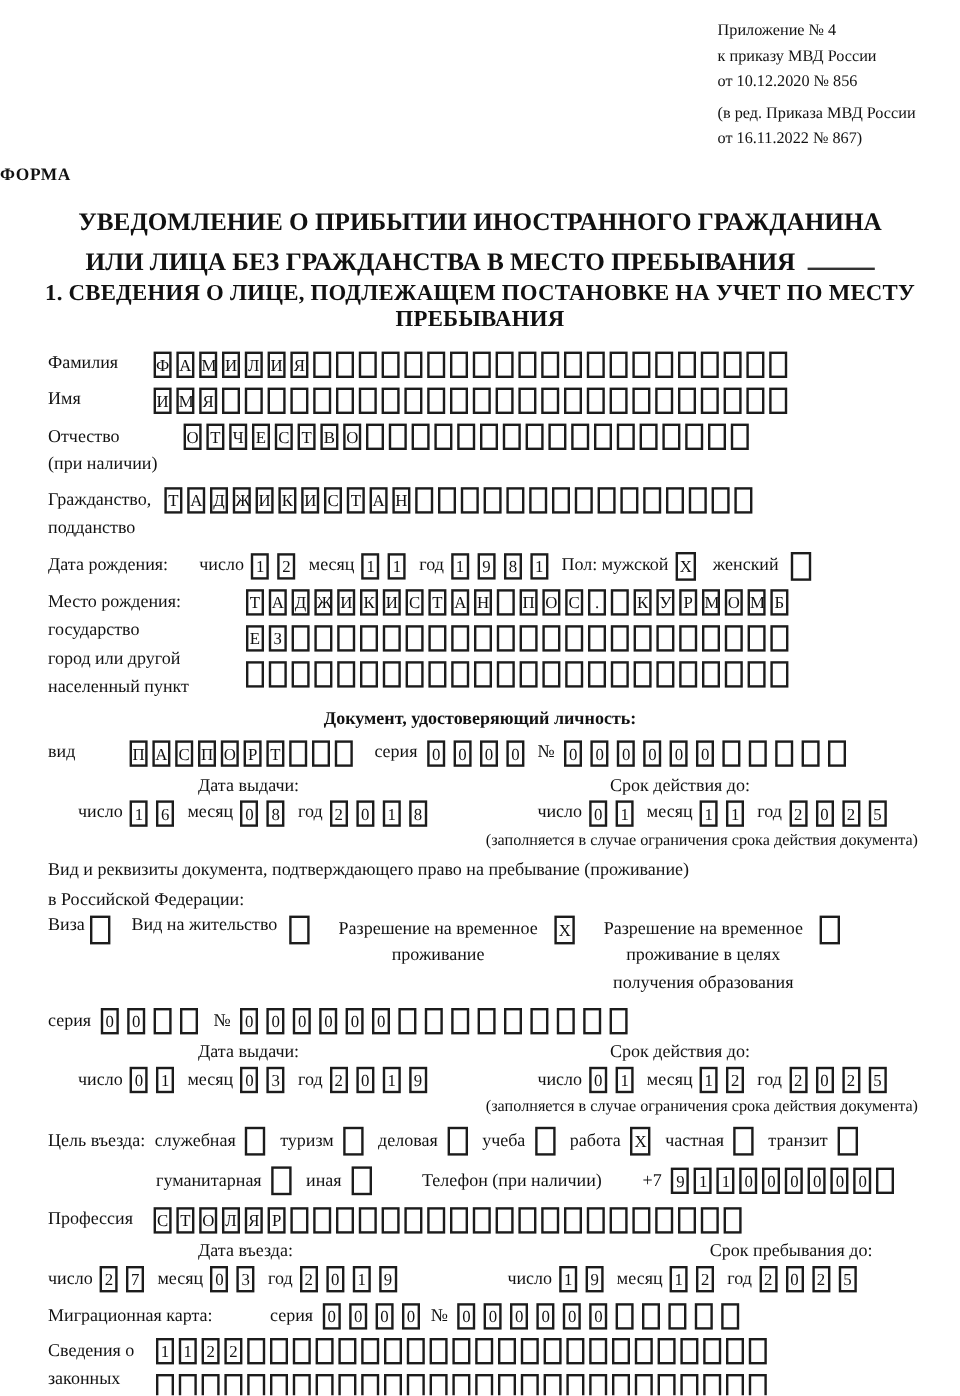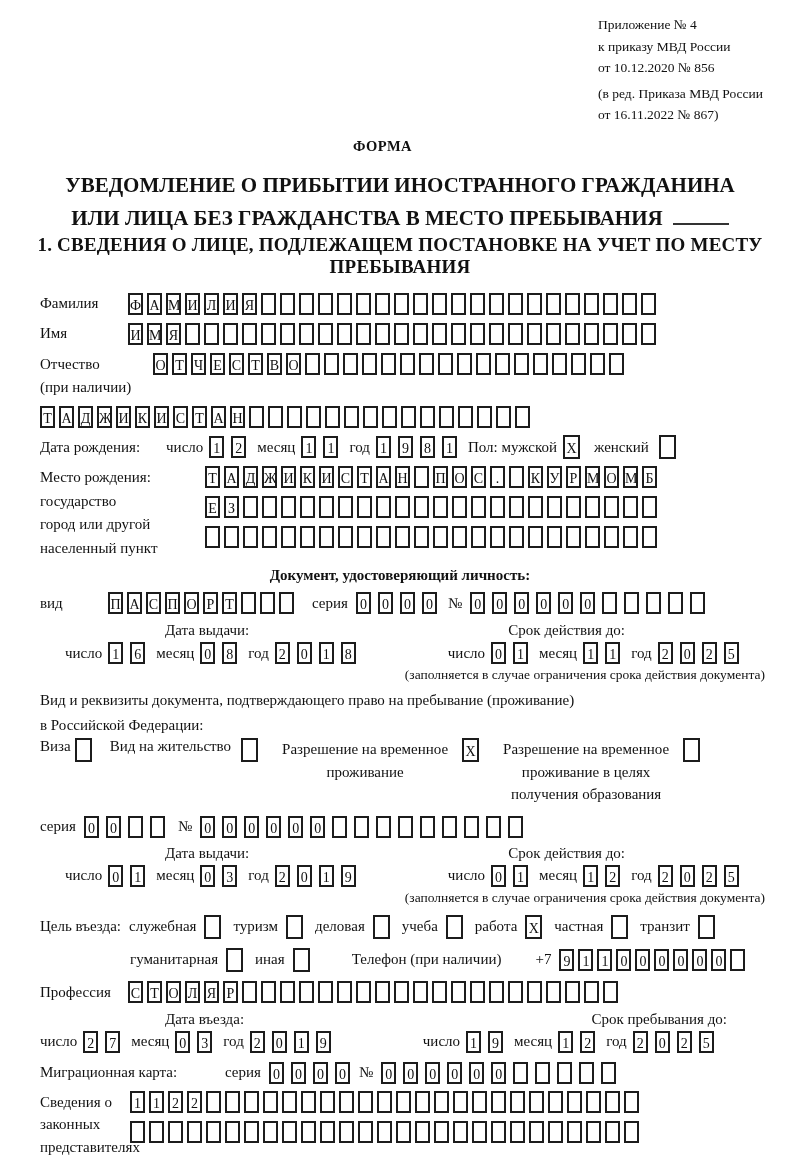--- a/index.html
+++ b/index.html
@@ -4,21 +4,21 @@
 <style>
   * { box-sizing: border-box; }
   html,body { margin:0; padding:0; background:#fff; }
   .page {
     width:800px; height:1163px; margin:0 auto; background:#fff;
     font-family:"Liberation Serif","DejaVu Serif",serif;
     color:#111; overflow:hidden; padding-top:14px;
   }
   .annex { margin-left:auto; width:192px; margin-right:10px; font-size:13.5px; line-height:1.6; }
   .annex .note { margin-top:4px; }
-  .forma { text-align:center; padding-right:35px; font-weight:bold; font-size:14.5px; margin-top:12px; letter-spacing:.5px; }
+  .forma { text-align:left; padding-right:35px; font-weight:bold; font-size:14.5px; margin-top:12px; letter-spacing:.5px; }
   .title { text-align:center; font-weight:bold; font-size:21px; line-height:1.55; margin-top:14px; }
   .blank-line { display:inline-block; width:56px; border-bottom:2.5px solid #333; margin-left:10px; vertical-align:baseline; }
   .section-title { text-align:center; font-weight:bold; font-size:19px; letter-spacing:.2px; }
 
   .form-body { padding:14px 10px 0 40px; font-size:15px; }
 
   .cells { white-space:nowrap; font-size:0; }
   .cell {
     display:inline-block; width:15px; height:22px; border:2px solid #1c1c1c;
     margin-right:4px; text-align:center; font-size:14px; line-height:21px;
@@ -110,20 +110,24 @@
 
     <div class="frow top">
       <span class="lblcol w-patr">
         <span>Отчество</span><br>
         <span>(при наличии)</span>
       </span>
       <span class="cells"><span class="cell">О</span><span class="cell">Т</span><span class="cell">Ч</span><span class="cell">Е</span><span class="cell">С</span><span class="cell">Т</span><span class="cell">В</span><span class="cell">О</span><span class="cell"></span><span class="cell"></span><span class="cell"></span><span class="cell"></span><span class="cell"></span><span class="cell"></span><span class="cell"></span><span class="cell"></span><span class="cell"></span><span class="cell"></span><span class="cell"></span><span class="cell"></span><span class="cell"></span><span class="cell"></span><span class="cell"></span><span class="cell"></span><span class="cell"></span></span>
     </div>
 
     <div class="frow top">
+      <span class="lblcol w-cit">
+        <span>Гражданство,</span><br>
+        <span>подданство</span>
+      </span>
       <span class="cells"><span class="cell">Т</span><span class="cell">А</span><span class="cell">Д</span><span class="cell">Ж</span><span class="cell">И</span><span class="cell">К</span><span class="cell">И</span><span class="cell">С</span><span class="cell">Т</span><span class="cell">А</span><span class="cell">Н</span><span class="cell"></span><span class="cell"></span><span class="cell"></span><span class="cell"></span><span class="cell"></span><span class="cell"></span><span class="cell"></span><span class="cell"></span><span class="cell"></span><span class="cell"></span><span class="cell"></span><span class="cell"></span><span class="cell"></span><span class="cell"></span><span class="cell"></span></span>
     </div>
 
     <div class="frow" style="margin-top:4px;">
       <span class="lbl mr">Дата рождения:</span>
       <span class="dategroup" style="margin-left:18px;">
         <span class="lbl">число</span>
         <span class="cells dcells"><span class="cell">1</span><span class="cell">2</span></span>
         <span class="lbl mid">месяц</span>
         <span class="cells dcells"><span class="cell">1</span><span class="cell">1</span></span>

